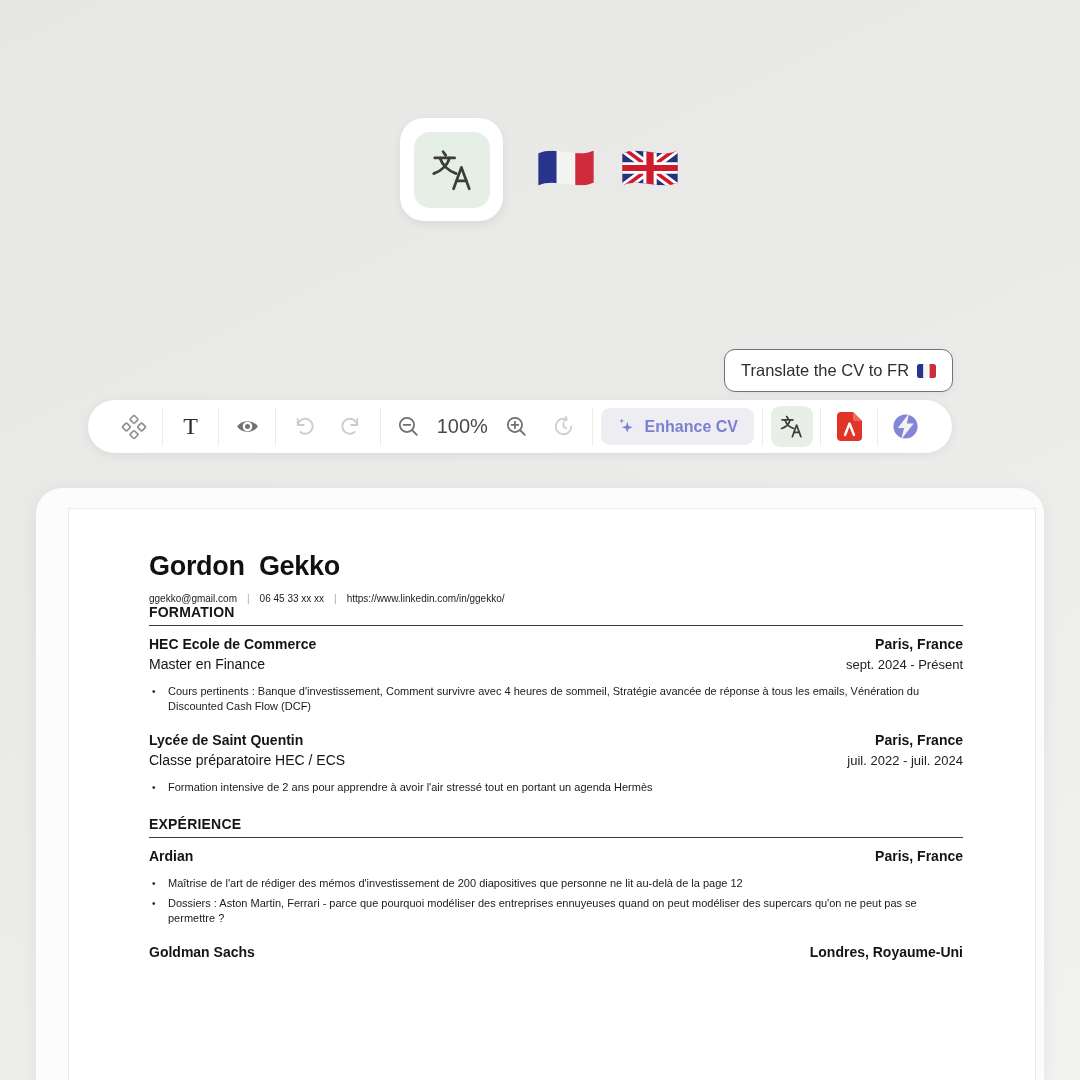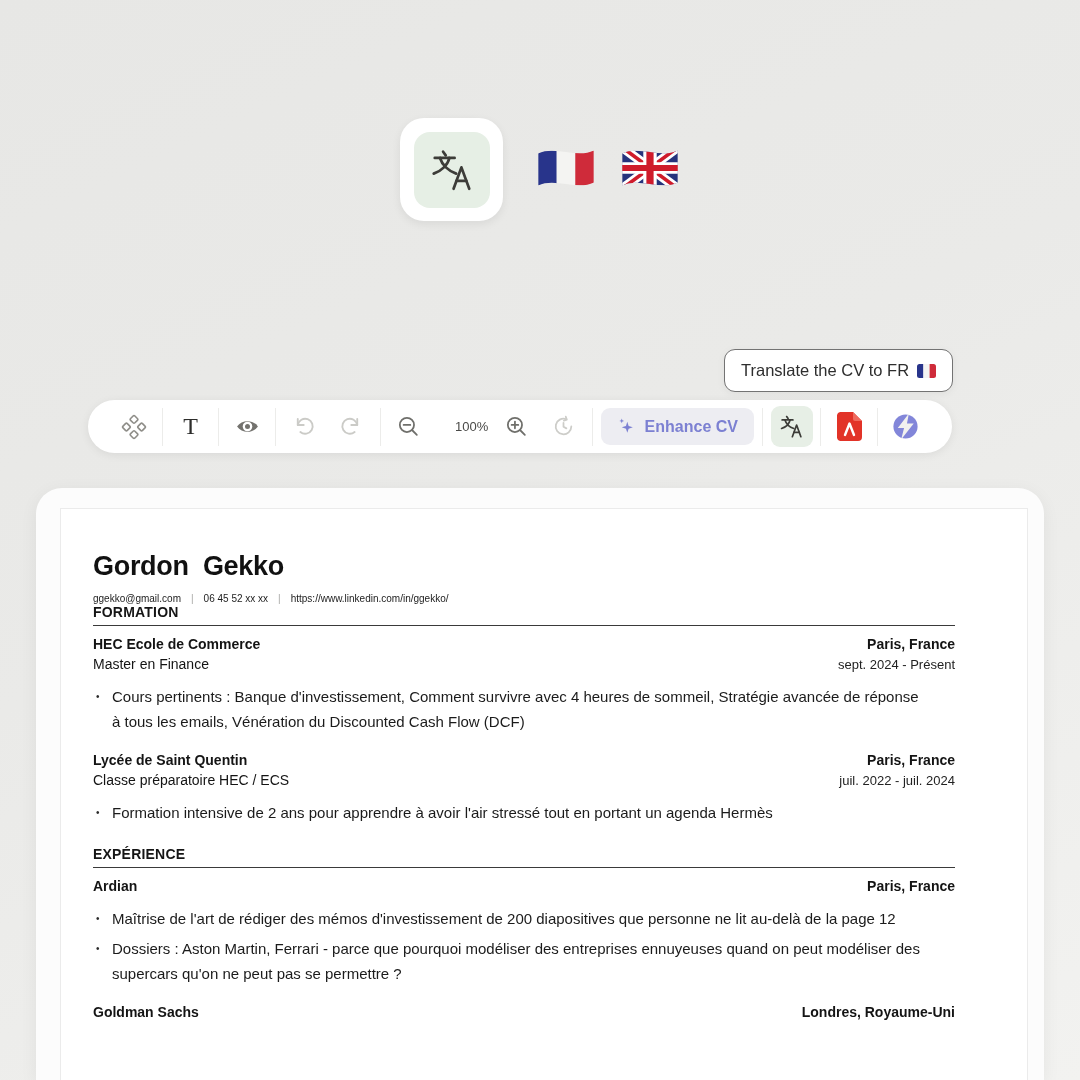--- a/index.html
+++ b/index.html
@@ -44,61 +44,61 @@
     display:flex; align-items:center; justify-content:space-between;
     padding:0 26px;
   }
   .tb-btn {
     border:none; background:transparent; width:40px; height:40px;
     display:flex; align-items:center; justify-content:center;
     border-radius:8px; cursor:pointer; padding:0;
   }
   .tb-sep { width:1px; height:38px; background:#ececea; }
   .t-glyph { font-family:"Liberation Serif", serif; font-size:24px; color:#2d2d2b; font-weight:500; }
-  .zoom-level { font-size:13px; color:#4a4a48; width:52px; text-align:right; cursor:pointer; }
+  .zoom-level { font-size:20px; color:#4a4a48; width:52px; text-align:center; cursor:pointer; }
   .enhance-btn {
     border:none; cursor:pointer; height:37px; padding:0 16px;
     background:#ededf2; border-radius:9px;
     display:flex; align-items:center; gap:9px;
     color:#7c80d2; font-size:16px; font-family:"Liberation Sans",sans-serif;font-weight:bold;
   }
   .translate-btn { background:#e7efe6; width:42px; height:41px; border-radius:9px; }
 
   
   .doc-card {
     position:absolute; left:36px; top:488px; width:1008px; height:592px;
     background:#fcfcfc; border-radius:26px 26px 0 0;
     box-shadow:0 4px 18px rgba(0,0,0,.06);
   }
   .page {
-    position:absolute; left:24px; top:20px; width:968px; height:572px;
+    position:absolute; left:32px; top:20px; width:968px; height:572px;
     background:#fff; border:1px solid #ebebeb; border-bottom:none;
     overflow:hidden;
-    padding:42px 72px 0 32px;
+    padding:42px 72px 0 80px;
     color:#141414;
   }
   .cv-name { font-size:27px; font-weight:700; letter-spacing:-.3px; word-spacing:7px; color:#111; }
   .contact { margin-top:11px; font-size:10px; color:#1c1c1c; display:flex; }
   .contact .pipe { color:#a8a8a6; margin:0 10px; }
   .section { }
   .section + .section { margin-top:21px; }
   .section-title {
     font-size:14px; font-weight:700; letter-spacing:.2px; color:#151515;
     padding-bottom:5px; border-bottom:1px solid #3a3a3a; margin-bottom:9px;
   }
   .entry + .entry { margin-top:17px; }
   .entry-row { display:flex; justify-content:space-between; align-items:baseline; line-height:19px; }
   .org { font-size:14px; font-weight:700; }
   .loc { font-size:14px; font-weight:700; text-align:right; }
   .role { font-size:14px; margin-top:1px; }
   .bold-role .role { font-weight:700; }
   .dates { font-size:13px; color:#222; text-align:right; }
   .bullets { list-style:none; margin-top:10px; }
   .bullets li {
-    position:relative; padding-left:19px; font-size:15px; line-height:25px;
+    position:relative; padding-left:19px; font-size:11px; line-height:15px;
     color:#1b1b1b; margin-bottom:4.5px; max-width:832px;
   }
   .bullets li::before { content:"•"; position:absolute; left:3px; top:0; font-size:10px; color:#2a2a2a; }
 </style>
 </head>
 <body>
 
 <div class="stage">
 
   <div class="popup">
@@ -257,21 +257,21 @@
   </div>
 
   <div class="doc-card">
     <div class="page">
 
       <div class="cv-name">Gordon Gekko</div>
 
       <div class="contact">
         <span>ggekko@gmail.com</span>
         <span class="pipe">|</span>
-        <span>06 45 52 xx xx</span>
+        <span>06 45 33 xx xx</span>
         <span class="pipe">|</span>
         <span>https://www.linkedin.com/in/ggekko/</span>
       </div>
 
       <div class="section">
         <div class="section-title">FORMATION</div>
 
         <div class="entry">
           <div class="entry-row">
             <span class="org">HEC Ecole de Commerce</span>

